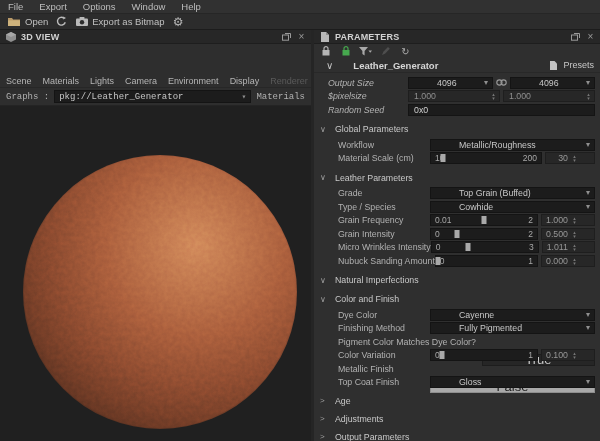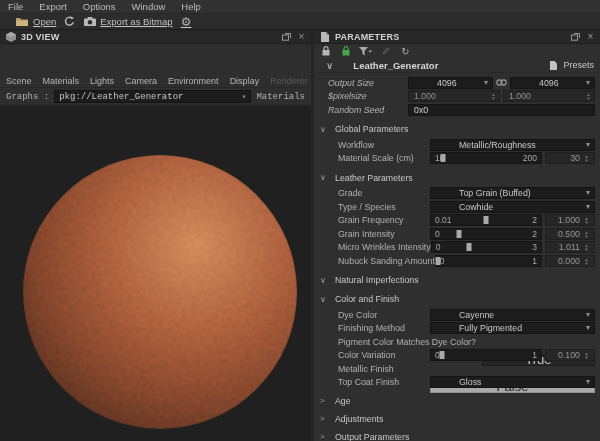--- a/index.html
+++ b/index.html
@@ -7,21 +7,21 @@
   body {
     font-family:"Liberation Sans","DejaVu Sans",sans-serif;
     font-size:10px; color:#c4c4c4; background:#2e2e2e;
     -webkit-font-smoothing:antialiased;
   }
   
   .menubar { height:14px; background:#313131; display:flex; align-items:center;
              padding-left:8px; gap:16px; border-bottom:1px solid #262626; }
   .menubar span { color:#bdbdbd; font-size:9.5px; cursor:default; }
   .toolbar { height:16px; background:#2c2c2c; display:flex; align-items:center;
-             padding-left:16px; gap:7px; border-bottom:1px solid #1c1c1c;text-decoration:underline; }
+             padding-left:8px; gap:7px; border-bottom:1px solid #1c1c1c; }
   .tbtn { display:flex; align-items:center; gap:4px; color:#c0c0c0; font-size:9.5px; }
   .tico { display:inline-flex; width:13px; height:11px; align-items:center; justify-content:center; }
   .gear { font-size:12px; color:#b5b5b5; line-height:10px; }
 
   
   .main { display:flex; height:411px; }
   .left { width:314px; display:flex; flex-direction:column; background:#2e2e2e;
           border-right:3px solid #252525; }
   .right { flex:1; display:flex; flex-direction:column; background:#2f2f2f; }
 
@@ -80,21 +80,21 @@
             display:flex; align-items:center; padding:0 5px; font-size:8.8px; color:#d0d0d0; }
   .pbtn { flex:0 0 88px; height:13px; background:#4c4c4c; border:1px solid #3a3a3a;
           display:flex; align-items:center; justify-content:center; font-size:8.8px; color:#dedede; }
 
   .slider { flex:1; height:12px; background:#1c1c1c; border:1px solid #141414; position:relative;
             display:flex; align-items:center; justify-content:space-between; padding:0 4px;
             font-size:8.5px; color:#a8a8a8; }
   .shandle { position:absolute; top:1px; bottom:1px; width:5px; background:#a9a9a9;
              transform:translateX(-50%); }
   .valbox { flex:0 0 50px; height:12px; background:#272727; border:1px solid #1e1e1e;
-            display:flex; align-items:center; padding:0 4px 0 4px; font-size:8.8px; color:#979797; }
+            display:flex; align-items:center; padding:0 16px 0 4px; font-size:8.8px; color:#979797; }
   .valbox .sval { flex:1; text-align:right; padding-right:3px; }
 
   .toggle { flex:1; height:12px; display:flex; align-items:center; justify-content:center;
             font-size:13px;margin-top:36px; }
   .toggle.dark { background:#262626; border:1px solid #1d1d1d; color:#c9c9c9; }
   .toggle.light { background:#a9a9a9; border:1px solid #8e8e8e; color:#1e1e1e; }
 
   .sect { height:12px; display:flex; align-items:center; gap:7px; padding-left:6px;
           margin-top:7px; margin-bottom:3px; }
   .sect .chev { color:#9f9f9f; font-size:8px; width:8px; }

